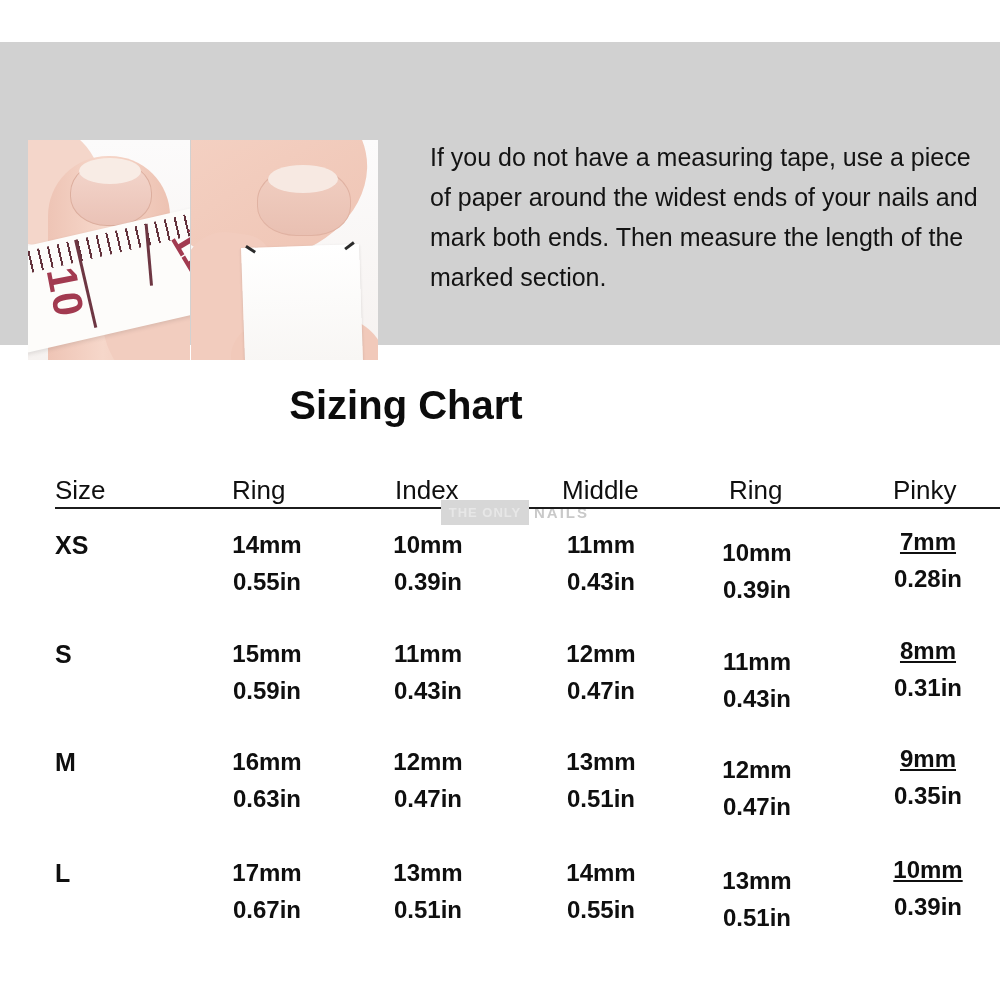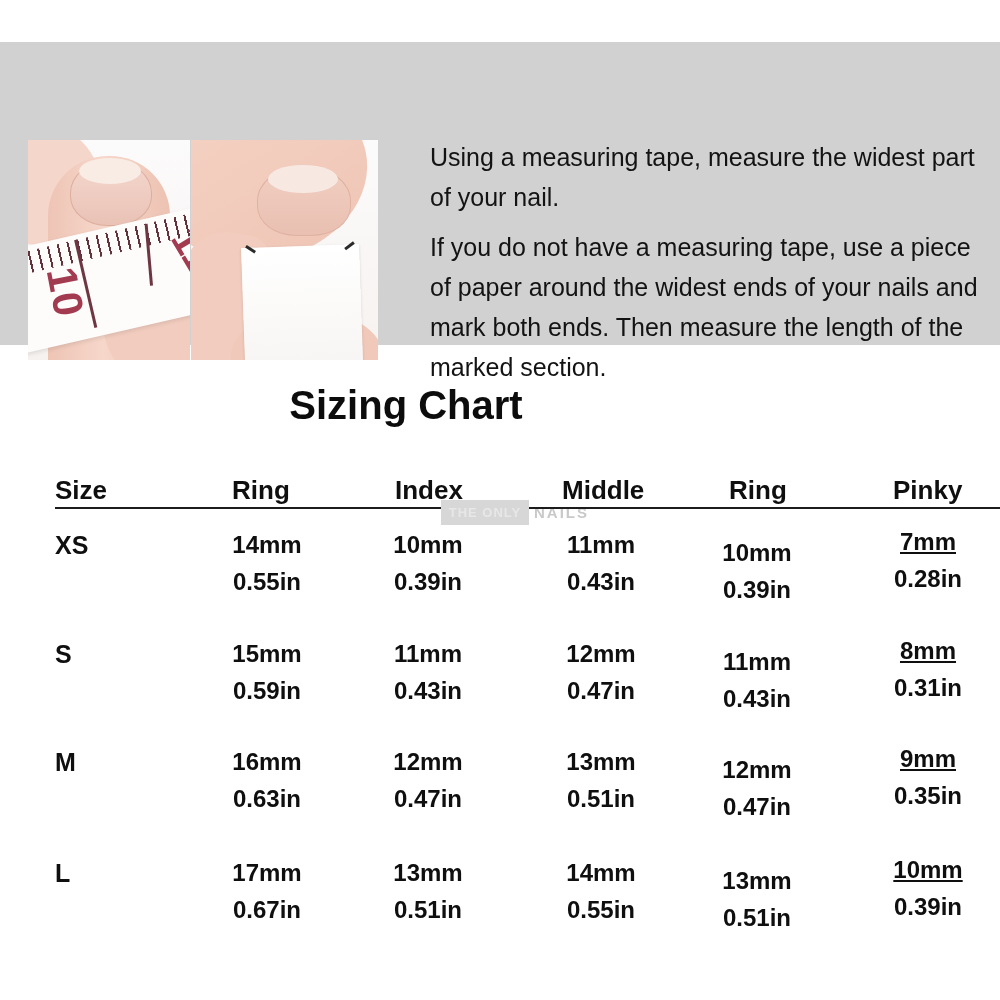--- a/index.html
+++ b/index.html
@@ -55,21 +55,21 @@
   .rp-paper { left:52px; top:106px; width:118px; height:116px;
               background:linear-gradient(180deg,#ffffff 0%,#f8f6f4 100%);
               transform:rotate(-2deg); box-shadow:0 1px 3px rgba(0,0,0,0.14); }
   .rp-paper:before { content:""; position:absolute; left:4px;  top:0;  width:11px; height:3px; background:#2a2a2a; transform:rotate(35deg); }
   .rp-paper:after  { content:""; position:absolute; right:4px; top:0;  width:11px; height:3px; background:#2a2a2a; transform:rotate(-35deg); }
 
   
   .title { position:absolute; left:0; top:385px; width:812px; margin:0;
            text-align:center; font-size:40px; font-weight:bold; color:#0c0c0c; line-height:1; }
 
-  .hcell { position:absolute; top:477px; font-size:26px; font-weight:bold; line-height:1; }
+  .hcell { position:absolute; top:477px; font-size:26px; font-weight:normal; line-height:1; }
   .rule  { position:absolute; left:55px; top:507px; width:945px; height:2px; background:#1c1c1c; z-index:1; }
 
   .wm-nails { position:absolute; left:534px; top:504px; z-index:0;
               font-size:15px; font-weight:bold; color:#c9c9c9; letter-spacing:2px; }
   .wm-box { position:absolute; left:441px; top:500px; width:88px; height:25px; z-index:2;
             background:#d7d7d7; display:flex; align-items:center; justify-content:center;
             font-size:13px; font-weight:bold; color:#e7e7e7; letter-spacing:1px; white-space:nowrap; }
 
   .trow { position:absolute; left:0; width:1000px; height:70px; }
   .row-xs { top:533px;padding-left:34px; } .row-s { top:642px; } .row-m { top:750px; } .row-l { top:861px; }
@@ -118,21 +118,20 @@
 
     <div class="photo photo-right">
       <div class="rp-thumb-top"></div>
       <div class="rp-nail"></div>
       <div class="rp-finger-left"></div>
       <div class="rp-finger-bottom"></div>
       <div class="rp-paper"></div>
     </div>
 
     <div class="instructions">
-      <p>Using a measuring tape, measure the widest part of your nail.</p>
       <p>If you do not have a measuring tape, use a piece of paper around the widest ends of your nails and mark both ends. Then measure the length of the marked section.</p>
     </div>
   </div>
 
   <h1 class="title">Sizing Chart</h1>
 
   <div class="hcell h-size">Size</div>
   <div class="hcell h-thumb">Ring</div>
   <div class="hcell h-index">Index</div>
   <div class="hcell h-middle">Middle</div>

